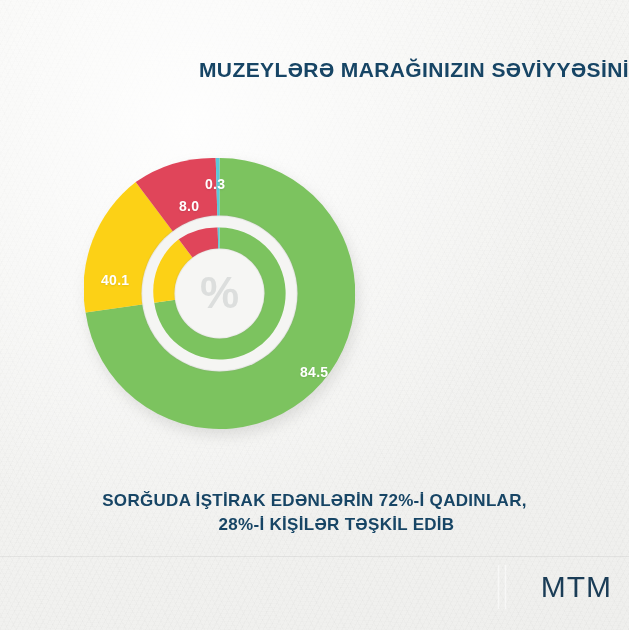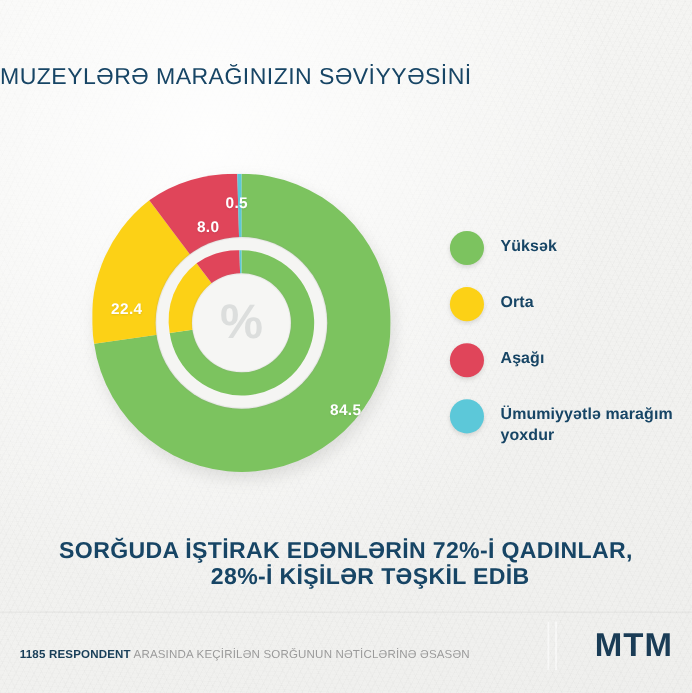--- a/index.html
+++ b/index.html
@@ -26,23 +26,23 @@
       linear-gradient(160deg, #f7f7f5 0%, #f3f3f1 45%, #efefed 100%);
     overflow: hidden;
   }
 
   
   .title {
     position: absolute;
     left: 0;
     top: 56px;
     width: 629px;
-    text-align: left;
+    text-align: right;
     color: #174565;
-    font-weight: normal;
+    font-weight: bold;
     font-size: 21px;
     line-height: 27px;
     letter-spacing: 0.4px;
     text-transform: uppercase;
   }
   .title .line2 { display: block; }
 
   
   #chart-area {
     position: absolute;
@@ -131,21 +131,21 @@
 
   
   #statement {
     position: absolute;
     left: 0;
     top: 489px;
     width: 629px;
     text-align: center;
     color: #174565;
     font-weight: bold;
-    font-size: 21px;
+    font-size: 17px;
     line-height: 24px;
     letter-spacing: 0.3px;
     text-transform: uppercase;
   }
   #statement .line2 { display: block; margin-left: 44px; }
 
   
   #footer-rule {
     position: absolute;
     left: 0;
@@ -171,21 +171,20 @@
     color: #9a9a9a;
     font-weight: normal;
   }
 
   #brand {
     position: absolute;
     right: 17px;
     top: 565px;
     display: flex;
     align-items: center;
-    font-weight: bold;
   }
   #brand-mark {
     margin-right: 10px;
   }
   #brand-name {
     color: #1a3c56;
     font-size: 30px;
     letter-spacing: 1px;
     line-height: 1;
   }
@@ -227,55 +226,33 @@
 
       <circle cx="135.5" cy="135.5" r="45" fill="#f6f6f4"></circle>
       <circle cx="135.5" cy="135.5" r="45" fill="none" stroke="rgba(150,150,145,0.10)" stroke-width="2"></circle>
     </svg>
 
     <div class="pct-center">
       <span>%</span>
     </div>
 
     <div class="slice-label" id="label-green">84.5</div>
-    <div class="slice-label" id="label-yellow">22.4</div>
+    <div class="slice-label" id="label-yellow">40.1</div>
     <div class="slice-label" id="label-red">8.0</div>
-    <div class="slice-label" id="label-cyan">0.5</div>
+    <div class="slice-label" id="label-cyan">0.3</div>
   </div>
 
-  <div id="legend">
-    <div class="legend-row">
-      <div class="legend-dot" style="background:#7cc35f"></div>
-      <div class="legend-text">Yüksək</div>
-    </div>
-    <div class="legend-row">
-      <div class="legend-dot" style="background:#fcd116"></div>
-      <div class="legend-text">Orta</div>
-    </div>
-    <div class="legend-row">
-      <div class="legend-dot" style="background:#e0455a"></div>
-      <div class="legend-text">Aşağı</div>
-    </div>
-    <div class="legend-row">
-      <div class="legend-dot" style="background:#5cc8d9"></div>
-      <div class="legend-text">Ümumiyyətlə marağım yoxdur</div>
-    </div>
-  </div>
 
   <div id="statement">
     <span>SORĞUDA İŞTİRAK EDƏNLƏRİN 72%-İ QADINLAR,</span>
     <span class="line2">28%-İ KİŞİLƏR TƏŞKİL EDİB</span>
   </div>
 
   <div id="footer-rule"></div>
 
-  <div id="footer-note">
-    <span class="strong">1185 RESPONDENT</span>
-    <span class="muted">ARASINDA KEÇİRİLƏN SORĞUNUN NƏTİCLƏRİNƏ ƏSASƏN</span>
-  </div>
 
   <div id="brand">
     <svg id="brand-mark" width="54" height="44" viewBox="0 0 54 44">
       <defs>
         <linearGradient id="gradA" x1="0" y1="0" x2="1" y2="1">
           <stop offset="0%" stop-color="#8fd8e4"></stop>
           <stop offset="100%" stop-color="#2aa9c4"></stop>
         </linearGradient>
       </defs>
       <g stroke="url(#gradA)" stroke-width="2.1" stroke-linecap="butt">

